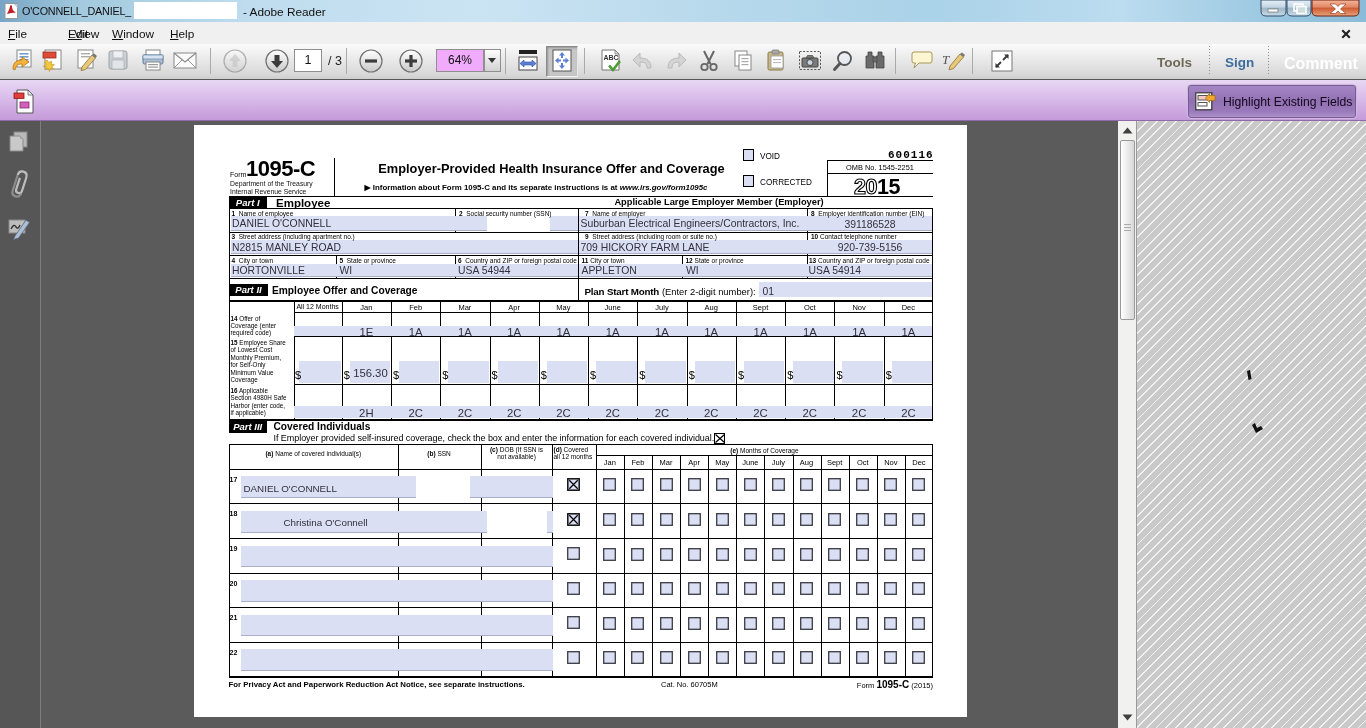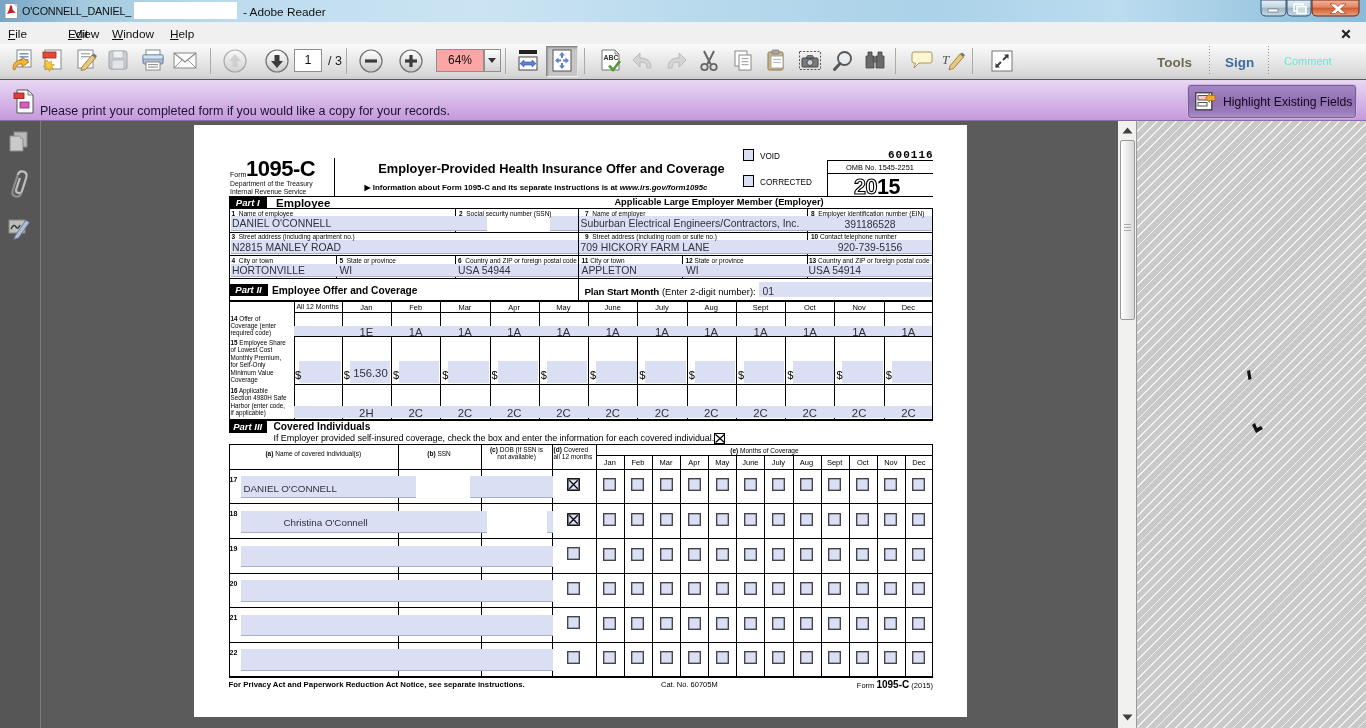--- a/index.html
+++ b/index.html
@@ -125,21 +125,21 @@
 <div style="position:absolute;left:328px;top:54px;font-size:12.5px;white-space:nowrap;color:#222;">/ 3</div>
 <svg style="position:absolute;left:358px;top:48px" width="26" height="26" viewBox="0 0 26 26" opacity="1">
       <circle cx="13" cy="13" r="11" fill="url(#cg)" stroke="#707070" stroke-width="1.2"></circle>
       <rect x="7" y="11.4" width="12" height="3.2" fill="#3c3c3c"></rect>
     </svg>
 <svg style="position:absolute;left:398px;top:48px" width="26" height="26" viewBox="0 0 26 26" opacity="1">
       <circle cx="13" cy="13" r="11" fill="url(#cg)" stroke="#707070" stroke-width="1.2"></circle>
       <rect x="7" y="11.4" width="12" height="3.2" fill="#3c3c3c"></rect>
       <rect x="11.4" y="7" width="3.2" height="12" fill="#3c3c3c"></rect>
     </svg>
-<div style="position:absolute;left:436px;top:49px;width:46px;height:21px;background:#fca5a5;border:1px solid #8f8f8f;font-size:12px;color:#111;text-align:center;line-height:21px;">64%</div>
+<div style="position:absolute;left:436px;top:49px;width:46px;height:21px;background:#f0abfc;border:1px solid #8f8f8f;font-size:12px;color:#111;text-align:center;line-height:21px;">64%</div>
 <div style="position:absolute;left:484px;top:49px;width:15px;height:21px;background:linear-gradient(#fdfdfd,#d2d2d2);border:1px solid #8f8f8f;"></div>
 <svg style="position:absolute;left:487px;top:57px" width="10" height="7" viewBox="0 0 10 7">
       <path d="M1 1 L9 1 L5 6 Z" fill="#333"></path>
     </svg>
 <svg style="position:absolute;left:515px;top:48px" width="26" height="26" viewBox="0 0 26 26">
       <rect x="4" y="2" width="18" height="4" fill="#222"></rect>
       <rect x="4" y="9" width="18" height="13" fill="#fff" stroke="#444"></rect>
       <path d="M5 15.5 L9 12 L9 14 L17 14 L17 12 L21 15.5 L17 19 L17 17 L9 17 L9 19 Z" fill="#5b7fd4" stroke="#2c4fa0" stroke-width="0.6"></path>
     </svg>
 <div style="position:absolute;left:546px;top:46px;width:30px;height:29px;background:#c6c6c6;border:1px solid #8a8a8a;border-bottom-color:#f2f2f2;border-right-color:#e8e8e8;box-shadow:inset 1px 1px 2px rgba(0,0,0,0.25);"></div>
@@ -200,29 +200,28 @@
       <path d="M10 18 L20 6 L23.5 9 L13.5 20.5 L9 21.8 Z" fill="#e8c87a" stroke="#8a7030" stroke-width="0.8"></path>
       <path d="M20 6 L23.5 9 L25 7 L22 4.5 Z" fill="#777"></path>
     </svg>
 <svg style="position:absolute;left:989px;top:48px" width="26" height="26" viewBox="0 0 26 26">
       <rect x="3" y="3" width="20" height="20" fill="#fff" stroke="#777"></rect>
       <path d="M14 12 L19 7 M12 14 L7 19" stroke="#3a3a3a" stroke-width="1.8"></path>
       <path d="M19.5 6.5 L19.5 11 L15 6.5 Z M6.5 19.5 L6.5 15 L11 19.5 Z" fill="#3a3a3a"></path>
     </svg>
 <div style="position:absolute;left:1157px;top:55px;font-size:13.5px;white-space:nowrap;color:#6f6a58;font-weight:bold;">Tools</div>
 <div style="position:absolute;left:1225px;top:55px;font-size:13.5px;white-space:nowrap;color:#3d6d9e;font-weight:bold;">Sign</div>
-<div style="position:absolute;left:1284px;top:55px;font-size:11px;white-space:nowrap;color:#5eead4;font-weight:normal;">Comment</div>
+<div style="position:absolute;left:1284px;top:55px;font-size:16px;white-space:nowrap;color:#ffffff;font-weight:bold;">Comment</div>
 <div style="position:absolute;left:0;top:80px;width:1366px;height:41px;background:linear-gradient(to bottom,#e8d7f3,#d9bcea 45%,#cda9e1 75%,#c49bd9);border-bottom:1px solid #8f6aaa;box-sizing:border-box;"></div>
 <svg style="position:absolute;left:13px;top:89px" width="22" height="25" viewBox="0 0 22 25">
       <path d="M4 1 L15 1 L20 6 L20 24 L4 24 Z" fill="#fdfdfd" stroke="#555"></path>
       <path d="M15 1 L15 6 L20 6 Z" fill="#e8e8e8" stroke="#555" stroke-width="0.7"></path>
       <rect x="1" y="4" width="10" height="5.5" fill="#e23b3b" stroke="#8a1a1a" stroke-width="0.8"></rect>
       <rect x="7" y="13" width="9" height="6" fill="#d060b8" stroke="#8a2a78" stroke-width="0.8"></rect>
     </svg>
-<div style="position:absolute;left:40px;top:103.5px;font-size:12.5px;white-space:nowrap;color:#1c1133;">Please print your completed form if you would like a copy for your records.</div>
 <div style="position:absolute;left:1187px;top:84px;width:170px;height:34.5px;background:linear-gradient(to bottom,#a687c6,#9171b2 50%,#9a7abb 80%,#af93cb);border:1px solid #cdb8df;border-radius:4px;box-shadow:0 0 0 1px #7a5c96 inset;box-sizing:border-box;"></div>
 <svg style="position:absolute;left:1195px;top:91.5px" width="21" height="19" viewBox="0 0 21 19">
       <rect x="0.8" y="0.8" width="16" height="17" fill="#fff" stroke="#333" stroke-width="1.2"></rect>
       <rect x="3" y="3.5" width="11.5" height="4.5" fill="#f6c8c8" stroke="#555" stroke-width="1"></rect>
       <rect x="3" y="10.5" width="9" height="3.5" fill="#fff" stroke="#555" stroke-width="1"></rect>
       <path d="M20 3 L14.5 3 L14.5 1 L10.5 5.5 L14.5 10 L14.5 8 L20 8 Z" fill="#f0a830" stroke="#a87010" stroke-width="0.8" transform="translate(0,0.5)"></path>
     </svg>
 <div style="position:absolute;left:1223px;top:95px;font-size:12.2px;white-space:nowrap;color:#14091f;">Highlight Existing Fields</div>
 <div style="position:absolute;left:0;top:121px;width:1366px;height:607px;background:#5b5b5b;"></div>
 <div style="position:absolute;left:0;top:121px;width:40px;height:607px;background:#565656;border-right:1px solid #7d7d7d;box-sizing:content-box;"></div>

